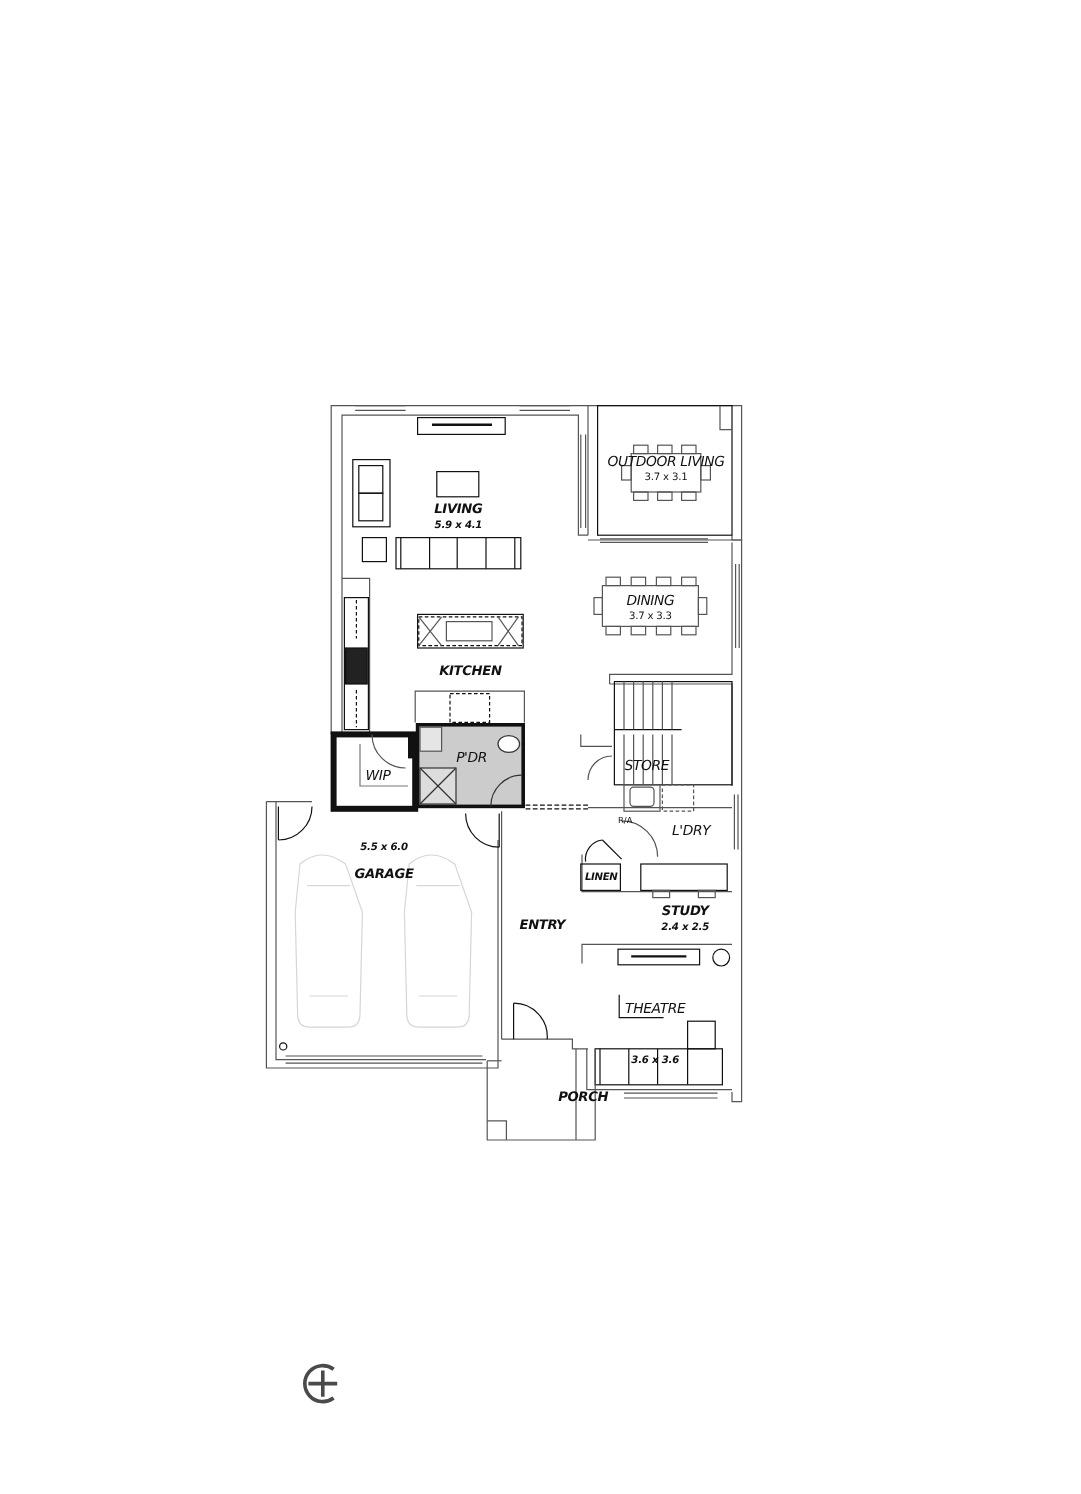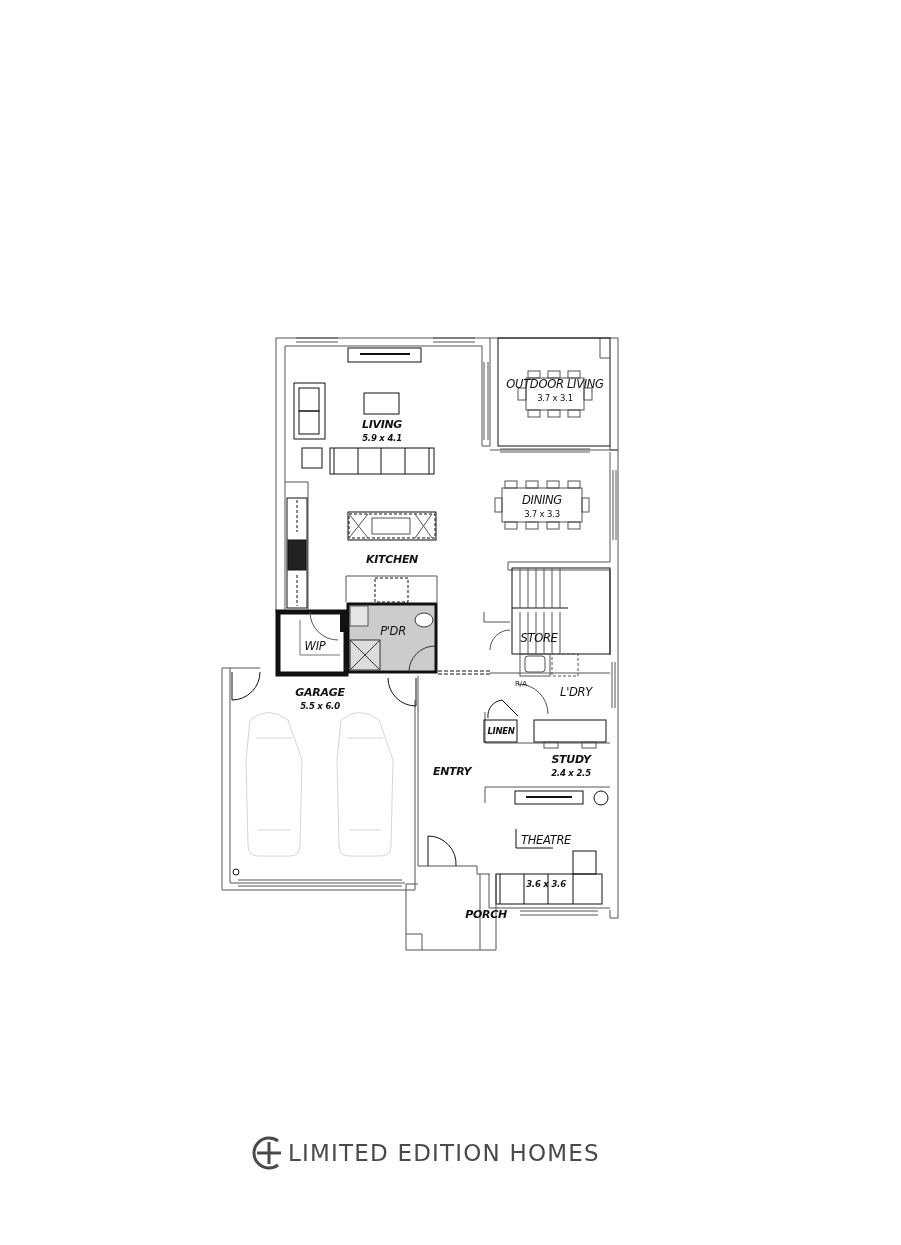--- a/index.html
+++ b/index.html
@@ -223,35 +223,34 @@
 
 <div class="lbl room-name light" style="left:315px;top:646px;">WIP</div>
 
 <div class="lbl room-name light" style="left:393px;top:631px;">P'DR</div>
 
 <div class="lbl room-name light" style="left:539px;top:638px;">STORE</div>
 
 <div class="lbl room-name light" style="left:576px;top:692px;">L'DRY</div>
 <div class="lbl tiny" style="left:507px;top:684px;padding-left:28px;">R/A</div>
 
-<div class="lbl room-name" style="left:320px;top:692px;">GARAGE</div>
+<div class="lbl room-name" style="left:320px;top:728px;">GARAGE</div>
 <div class="lbl room-dim" style="left:320px;top:706px;">5.5 x 6.0</div>
 
 <div class="lbl room-name" style="left:501px;top:731px;font-size:8.5px;">LINEN</div>
 
 <div class="lbl room-name" style="left:571px;top:759px;">STUDY</div>
 <div class="lbl room-dim" style="left:571px;top:773px;">2.4 x 2.5</div>
 
 <div class="lbl room-name" style="left:452px;top:771px;">ENTRY</div>
 
 <div class="lbl room-name light" style="left:546px;top:840px;">THEATRE</div>
 <div class="lbl room-dim" style="left:546px;top:856px;margin-top:28px;">3.6 x 3.6</div>
 
 <div class="lbl room-name" style="left:443px;top:914px;margin-left:43px;">PORCH</div>
 
 <div class="logo">
   <svg class="logo-mark" viewBox="0 0 38 38" width="38" height="38">
     <path d="M 30,7 A 15 15 0 1 0 30,31" fill="none" stroke="#4a4a4a" stroke-width="3"></path>
     <line x1="9" y1="19" x2="33" y2="19" stroke="#4a4a4a" stroke-width="3"></line>
     <line x1="21" y1="8" x2="21" y2="30" stroke="#4a4a4a" stroke-width="3"></line>
   </svg>
-  <span class="logo-text">LIMITED EDITION HOMES</span>
 </div>
 
 </body></html>

